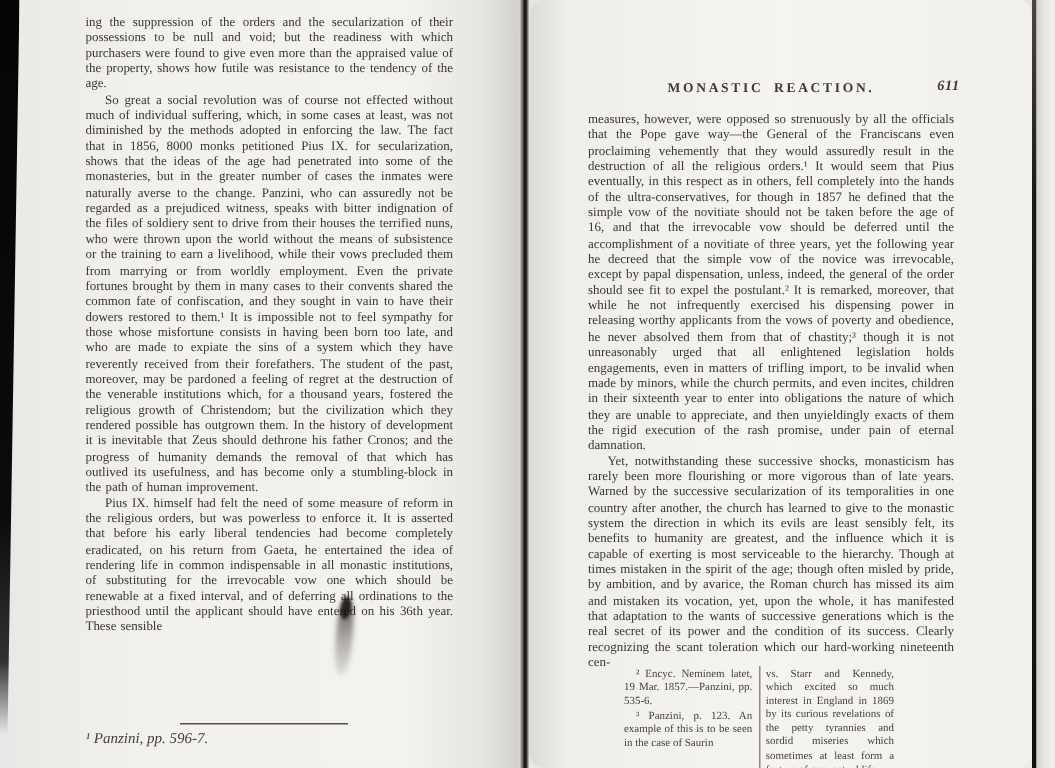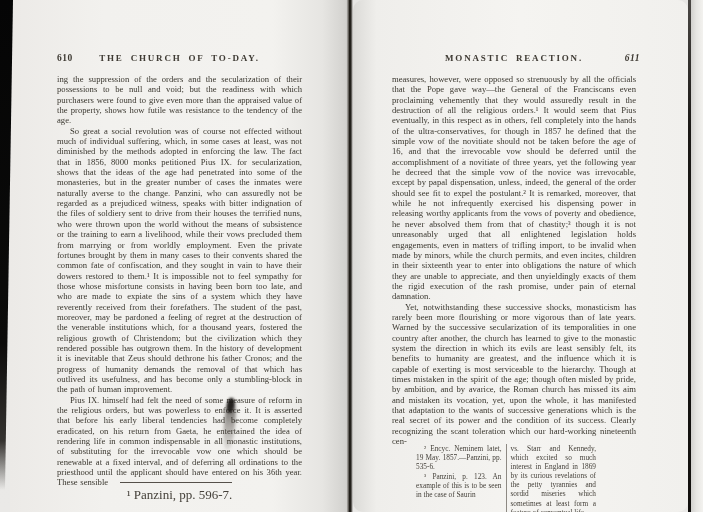--- a/index.html
+++ b/index.html
@@ -45,22 +45,22 @@
   .head .num{position:absolute;top:0;font-size:9.5px;letter-spacing:.5px;}
   .num-left{left:0;}
   .num-right{right:-4px;font-style:italic;}
   .body-text{margin-top:9px;}
   .body-text p{margin:0;text-align:justify;font-size:8.65px;line-height:10.35px;
                word-spacing:.6px;color:#3a372f;}
   .body-text p.indent{text-indent:13px;font-family:Liberation Serif, serif;}
   
   .fn-rule{position:absolute;top:482px;left:50%;width:112px;margin-left:-60px;height:1px;
            background:#55504a;}
-  .fn-left{position:absolute;top:487px;left:0;right:0;text-align:center;
-           font-size:13px;color:#45413a;}
+  .fn-left{position:absolute;top:487px;left:0;right:0;text-align:left;
+           font-size:10px;color:#45413a;font-style:italic;}
   
   .fns{position:absolute;top:444px;left:24px;right:40px;display:flex;
        font-size:7.3px;line-height:9.1px;color:#45413a;}
   .fn-col{flex:1;text-align:justify;}
   .fn-col p{margin:0 0 1px 0;text-indent:8px;}
   .fn-col p.cont{text-indent:0;}
   .fn-divider{width:1px;margin:0 4px;background:#8d8983;}
   
   .smudge{position:absolute;pointer-events:none;}
   .smudge-a{left:224px;top:398px;width:11px;height:52px;border-radius:45%;
@@ -69,24 +69,20 @@
   .smudge-b{left:227px;top:398px;width:7px;height:15px;border-radius:50%;
             background:rgba(18,15,13,.8);filter:blur(1.2px);transform:rotate(8deg);}
 </style>
 </head>
 <body>
 
 <div class="stage">
 
   <div class="page page-left">
     <div class="inner">
-      <div class="head">
-        <span class="num num-left">610</span>
-        <span>THE CHURCH OF TO-DAY.</span>
-      </div>
       <div class="body-text">
         <p>ing the suppression of the orders and the secularization of their possessions to be null and void; but the readiness with which purchasers were found to give even more than the appraised value of the property, shows how futile was resistance to the tendency of the age.</p>
         <p class="indent">So great a social revolution was of course not effected without much of individual suffering, which, in some cases at least, was not diminished by the methods adopted in enforcing the law. The fact that in 1856, 8000 monks petitioned Pius IX. for secularization, shows that the ideas of the age had penetrated into some of the monasteries, but in the greater number of cases the inmates were naturally averse to the change. Panzini, who can assuredly not be regarded as a prejudiced witness, speaks with bitter indignation of the files of soldiery sent to drive from their houses the terrified nuns, who were thrown upon the world without the means of subsistence or the training to earn a livelihood, while their vows precluded them from marrying or from worldly employment. Even the private fortunes brought by them in many cases to their convents shared the common fate of confiscation, and they sought in vain to have their dowers restored to them.¹ It is impossible not to feel sympathy for those whose misfortune consists in having been born too late, and who are made to expiate the sins of a system which they have reverently received from their forefathers. The student of the past, moreover, may be pardoned a feeling of regret at the destruction of the venerable institutions which, for a thousand years, fostered the religious growth of Christendom; but the civilization which they rendered possible has outgrown them. In the history of development it is inevitable that Zeus should dethrone his father Cronos; and the progress of humanity demands the removal of that which has outlived its usefulness, and has become only a stumbling-block in the path of human improvement.</p>
         <p class="indent">Pius IX. himself had felt the need of some measure of reform in the religious orders, but was powerless to enforce it. It is asserted that before his early liberal tendencies had become completely eradicated, on his return from Gaeta, he entertained the idea of rendering life in common indispensable in all monastic institutions, of substituting for the irrevocable vow one which should be renewable at a fixed interval, and of deferring all ordinations to the priesthood until the applicant should have entered on his 36th year. These sensible</p>
       </div>
       <div class="fn-rule"></div>
       <div class="fn-left">¹ Panzini, pp. 596-7.</div>
     </div>
   </div>
 
@@ -95,21 +91,21 @@
       <div class="head">
         <span>MONASTIC REACTION.</span>
         <span class="num num-right">611</span>
       </div>
       <div class="body-text">
         <p>measures, however, were opposed so strenuously by all the officials that the Pope gave way—the General of the Franciscans even proclaiming vehemently that they would assuredly result in the destruction of all the religious orders.¹ It would seem that Pius eventually, in this respect as in others, fell completely into the hands of the ultra-conservatives, for though in 1857 he defined that the simple vow of the novitiate should not be taken before the age of 16, and that the irrevocable vow should be deferred until the accomplishment of a novitiate of three years, yet the following year he decreed that the simple vow of the novice was irrevocable, except by papal dispensation, unless, indeed, the general of the order should see fit to expel the postulant.² It is remarked, moreover, that while he not infrequently exercised his dispensing power in releasing worthy applicants from the vows of poverty and obedience, he never absolved them from that of chastity;³ though it is not unreasonably urged that all enlightened legislation holds engagements, even in matters of trifling import, to be invalid when made by minors, while the church permits, and even incites, children in their sixteenth year to enter into obligations the nature of which they are unable to appreciate, and then unyieldingly exacts of them the rigid execution of the rash promise, under pain of eternal damnation.</p>
         <p class="indent">Yet, notwithstanding these successive shocks, monasticism has rarely been more flourishing or more vigorous than of late years. Warned by the successive secularization of its temporalities in one country after another, the church has learned to give to the monastic system the direction in which its evils are least sensibly felt, its benefits to humanity are greatest, and the influence which it is capable of exerting is most serviceable to the hierarchy. Though at times mistaken in the spirit of the age; though often misled by pride, by ambition, and by avarice, the Roman church has missed its aim and mistaken its vocation, yet, upon the whole, it has manifested that adaptation to the wants of successive generations which is the real secret of its power and the condition of its success. Clearly recognizing the scant toleration which our hard-working nineteenth cen-</p>
       </div>
       <div class="fns">
         <div class="fn-col">
-          <p>² Encyc. Neminem latet, 19 May. 1857.—Panzini, pp. 535-6.</p>
+          <p>² Encyc. Neminem latet, 19 Mar. 1857.—Panzini, pp. 535-6.</p>
           <p>³ Panzini, p. 123. An example of this is to be seen in the case of Saurin</p>
         </div>
         <div class="fn-divider"></div>
         <div class="fn-col">
           <p class="cont">vs. Starr and Kennedy, which excited so much interest in England in 1869 by its curious revelations of the petty tyrannies and sordid miseries which sometimes at least form a feature of conventual life.</p>
         </div>
       </div>
     </div>
   </div>
 

